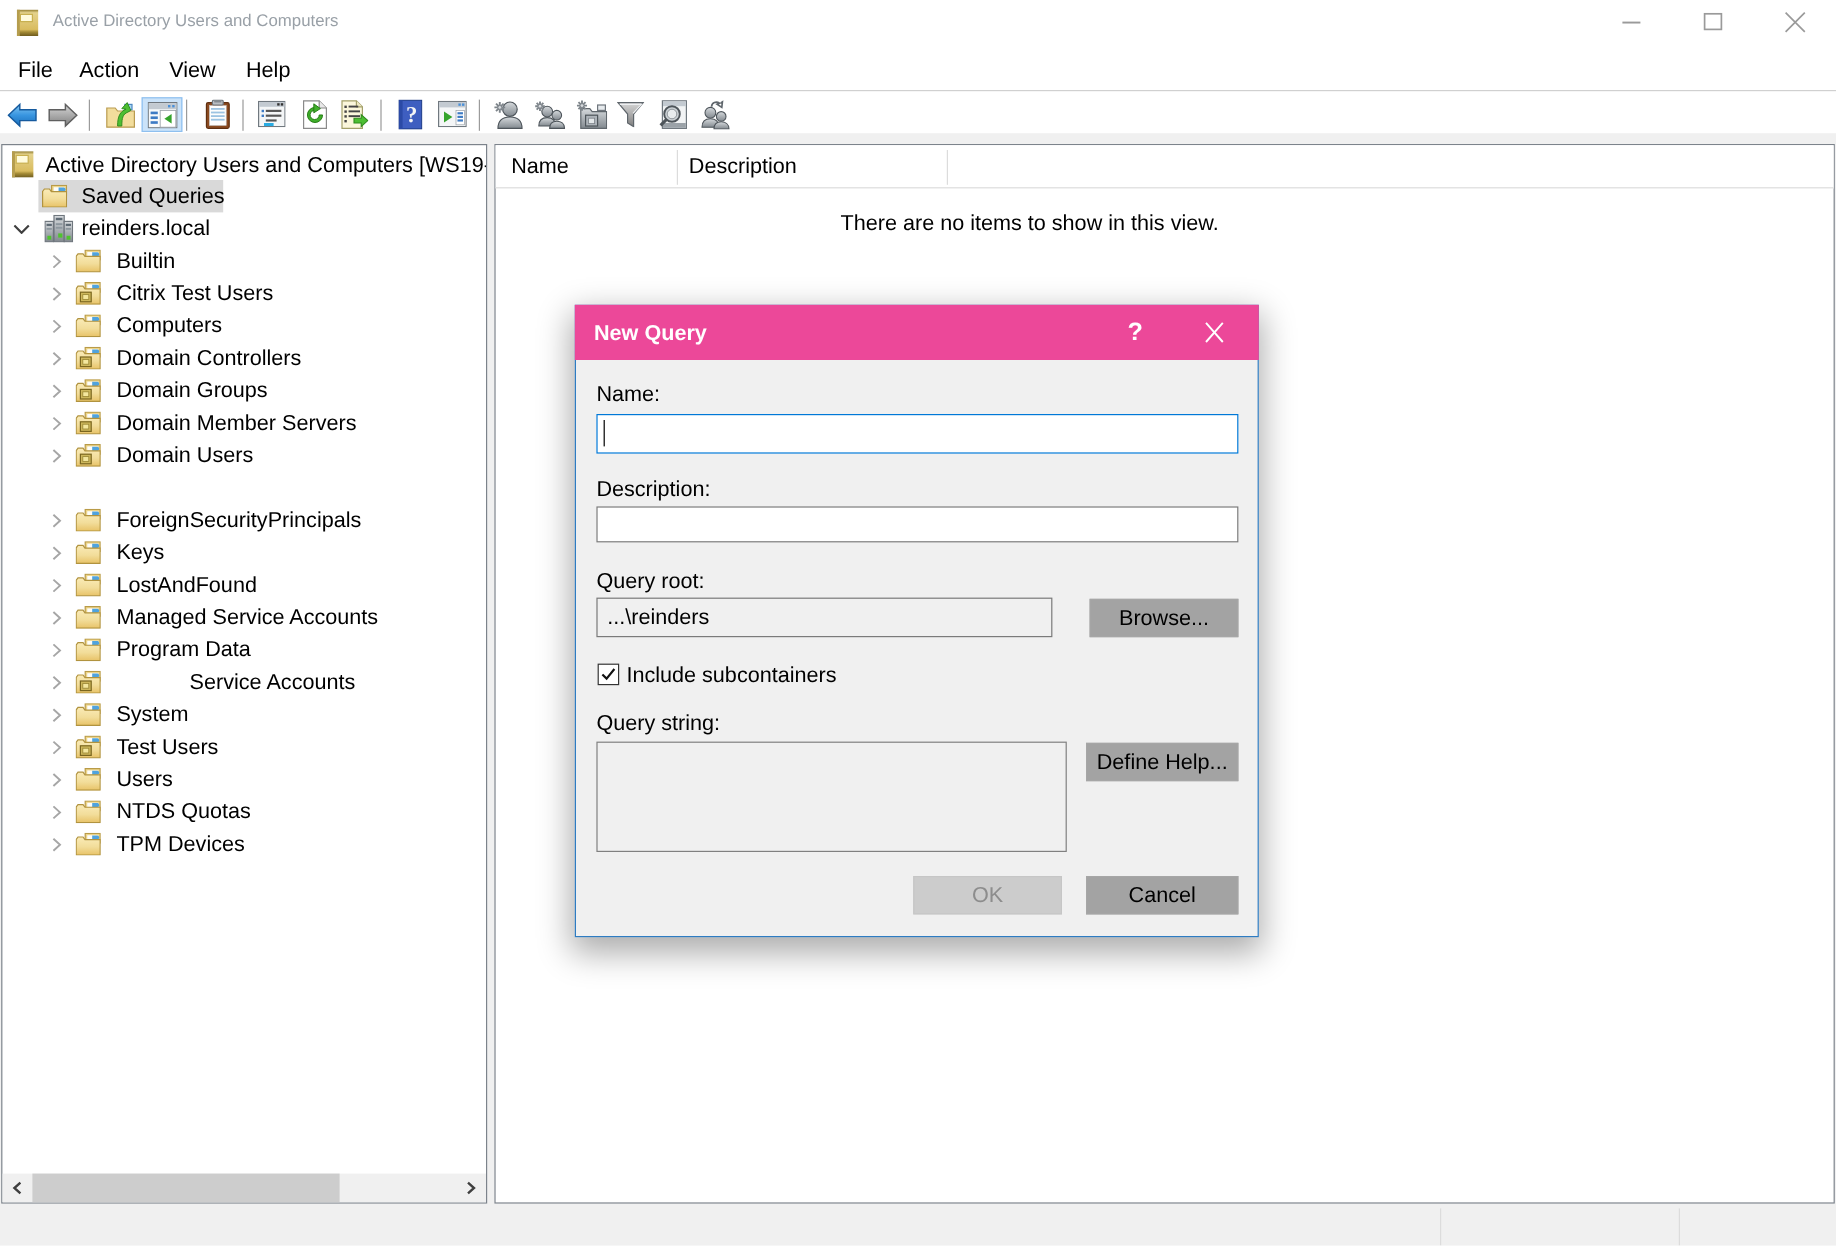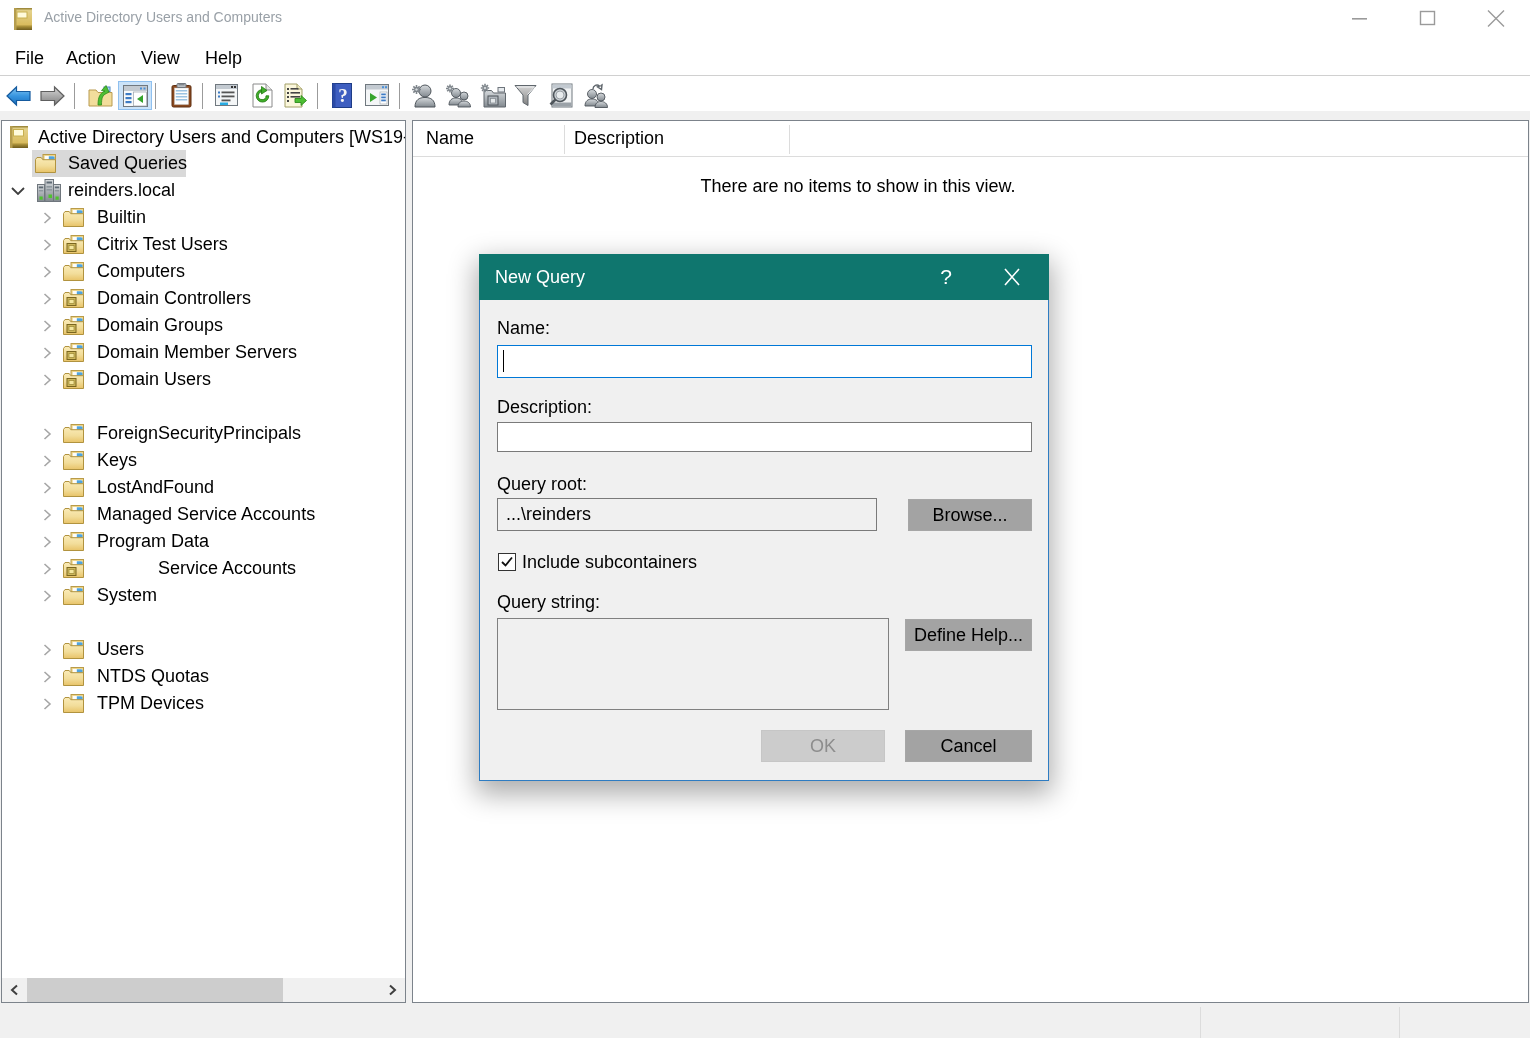--- a/index.html
+++ b/index.html
@@ -423,20 +423,34 @@
         <path d="M1.5 1 L7 6 L1.5 11" stroke="#A6A6A6" stroke-width="1.6" fill="none"></path>
       </svg>
       <svg class="ricon" style="left:61px;top:4px;" width="21" height="19" viewBox="0 0 21 19">
         <rect x="8" y="0.5" width="12.5" height="8" fill="#EDD58B" stroke="#B99B48"></rect>
         <rect x="9.7" y="2" width="9.2" height="3.8" fill="#FDFDFA"></rect>
         <path d="M13.8 2.2 h4.6 a1.9 1.9 0 0 1 0 3.6 h-4.6 z" fill="#4FA3DE"></path>
         <path d="M0.5 18.5 V5.5 L2 3.5 H6.2 L7.8 5.7 H20.5 V18.5 Z" fill="url(#fg)" stroke="#B1933F"></path>
       </svg>
       <span class="rlab" style="left:95px;">System</span>
     </div>
+<div class="row" style="top:488px;">
+      <svg class="chev" style="left:41px;top:8px;" width="9" height="12" viewBox="0 0 9 12">
+        <path d="M1.5 1 L7 6 L1.5 11" stroke="#A6A6A6" stroke-width="1.6" fill="none"></path>
+      </svg>
+      <svg class="ricon" style="left:61px;top:4px;" width="21" height="19" viewBox="0 0 21 19">
+        <rect x="8" y="0.5" width="12.5" height="8" fill="#EDD58B" stroke="#B99B48"></rect>
+        <rect x="9.7" y="2" width="9.2" height="3.8" fill="#FDFDFA"></rect>
+        <path d="M13.8 2.2 h4.6 a1.9 1.9 0 0 1 0 3.6 h-4.6 z" fill="#4FA3DE"></path>
+        <path d="M0.5 18.5 V5.5 L2 3.5 H6.2 L7.8 5.7 H20.5 V18.5 Z" fill="url(#fg)" stroke="#B1933F"></path>
+        <rect x="4" y="8.5" width="9" height="8" fill="#CDB75C" stroke="#7A661F"></rect>
+        <rect x="6" y="10.5" width="5" height="4" fill="#F4E79E" stroke="#9A8733" stroke-width="0.7"></rect>
+      </svg>
+      <span class="rlab" style="left:95px;">Test Users</span>
+    </div>
 <div class="row" style="top:515px;">
       <svg class="chev" style="left:41px;top:8px;" width="9" height="12" viewBox="0 0 9 12">
         <path d="M1.5 1 L7 6 L1.5 11" stroke="#A6A6A6" stroke-width="1.6" fill="none"></path>
       </svg>
       <svg class="ricon" style="left:61px;top:4px;" width="21" height="19" viewBox="0 0 21 19">
         <rect x="8" y="0.5" width="12.5" height="8" fill="#EDD58B" stroke="#B99B48"></rect>
         <rect x="9.7" y="2" width="9.2" height="3.8" fill="#FDFDFA"></rect>
         <path d="M13.8 2.2 h4.6 a1.9 1.9 0 0 1 0 3.6 h-4.6 z" fill="#4FA3DE"></path>
         <path d="M0.5 18.5 V5.5 L2 3.5 H6.2 L7.8 5.7 H20.5 V18.5 Z" fill="url(#fg)" stroke="#B1933F"></path>
       </svg>
@@ -484,21 +498,21 @@
     <div class="hsep" style="left:151px;"></div>
     <div class="hsep" style="left:376px;"></div>
   </div>
   <div class="abs" style="left:0;top:55px;width:890px;text-align:center;font-size:18px;">There are no items to show in this view.</div>
 </div>
 
 <div class="statsep" style="left:1200px;"></div>
 <div class="statsep" style="left:1399px;"></div>
 
 <div class="abs" style="left:479px;top:254px;width:570px;height:527px;background:#F0F0F0;border:1px solid #2E7CC2;box-shadow:0 10px 26px 3px rgba(0,0,0,0.33);">
-  <div class="abs" style="left:-1px;top:-1px;width:570px;height:46px;background:#0f766e;">
+  <div class="abs" style="left:-1px;top:-1px;width:570px;height:46px;background:#ec4899;font-weight:bold;">
     <div class="abs" style="left:16px;top:0;height:46px;line-height:46px;color:#fff;font-size:18px;">New Query</div>
     <div class="abs" style="left:455px;top:0;width:24px;height:46px;line-height:46px;color:#fff;font-size:21px;text-align:center;">?</div>
     <svg class="abs" style="left:524px;top:0;" width="20" height="46">
         <path d="M2 15 L16 31 M16 15 L2 31" stroke="#fff" stroke-width="1.6"></path>
       </svg>
   </div>
   <div class="dlglab" style="left:17px;top:63px;">Name:</div>
   <div class="abs" style="left:17px;top:90px;width:535px;height:33px;background:#fff;border:1.5px solid #0078D7;">
     <div class="abs" style="left:5px;top:4px;width:1px;height:22px;background:#000;"></div>
   </div>

